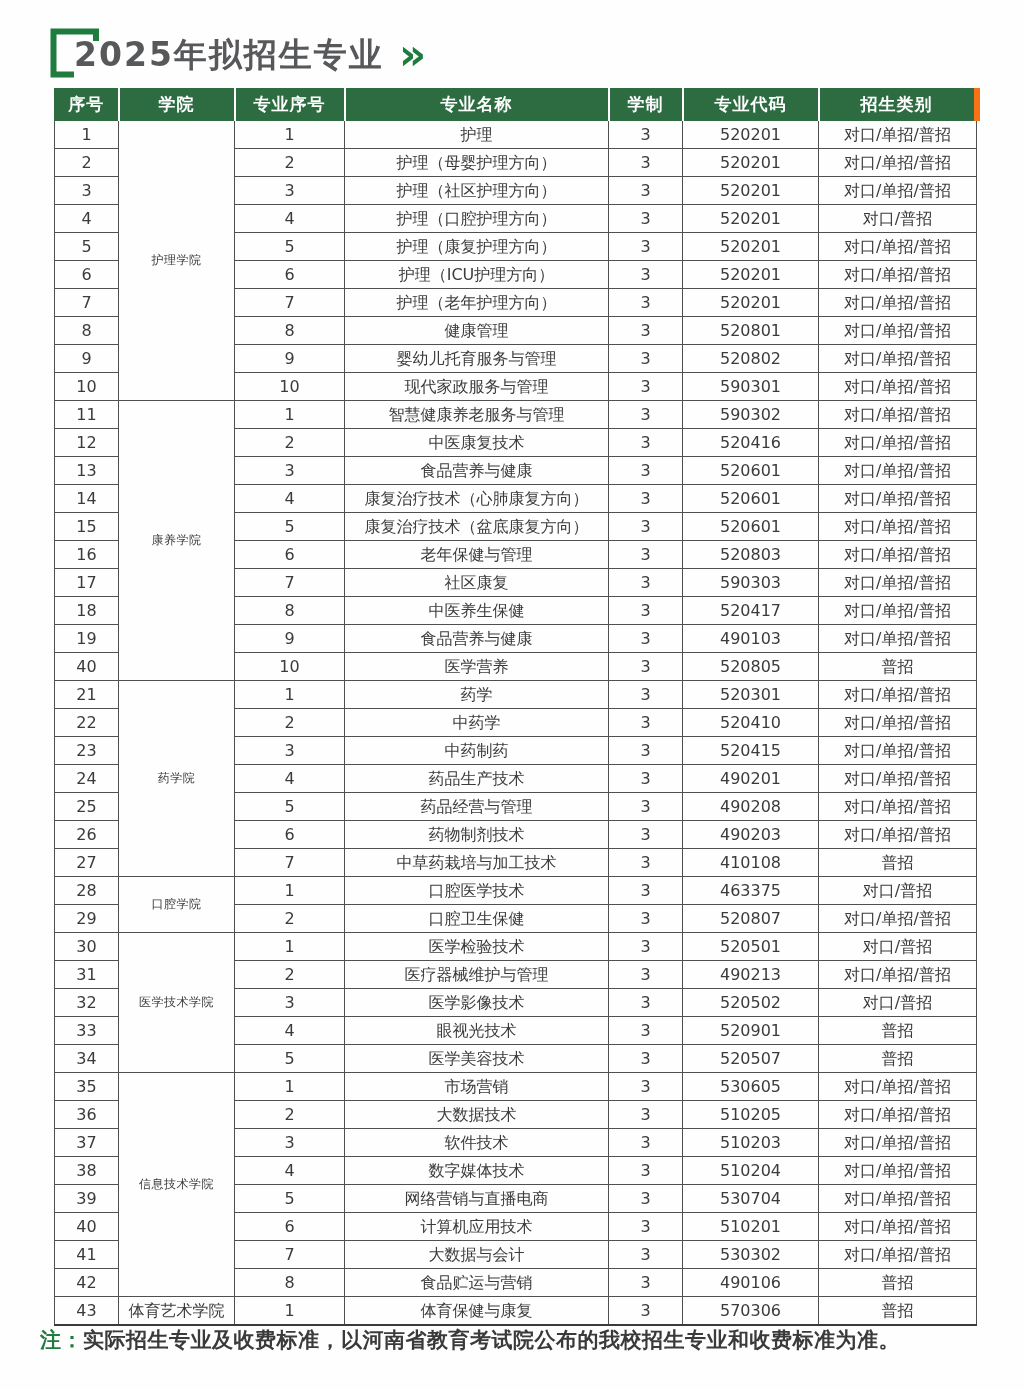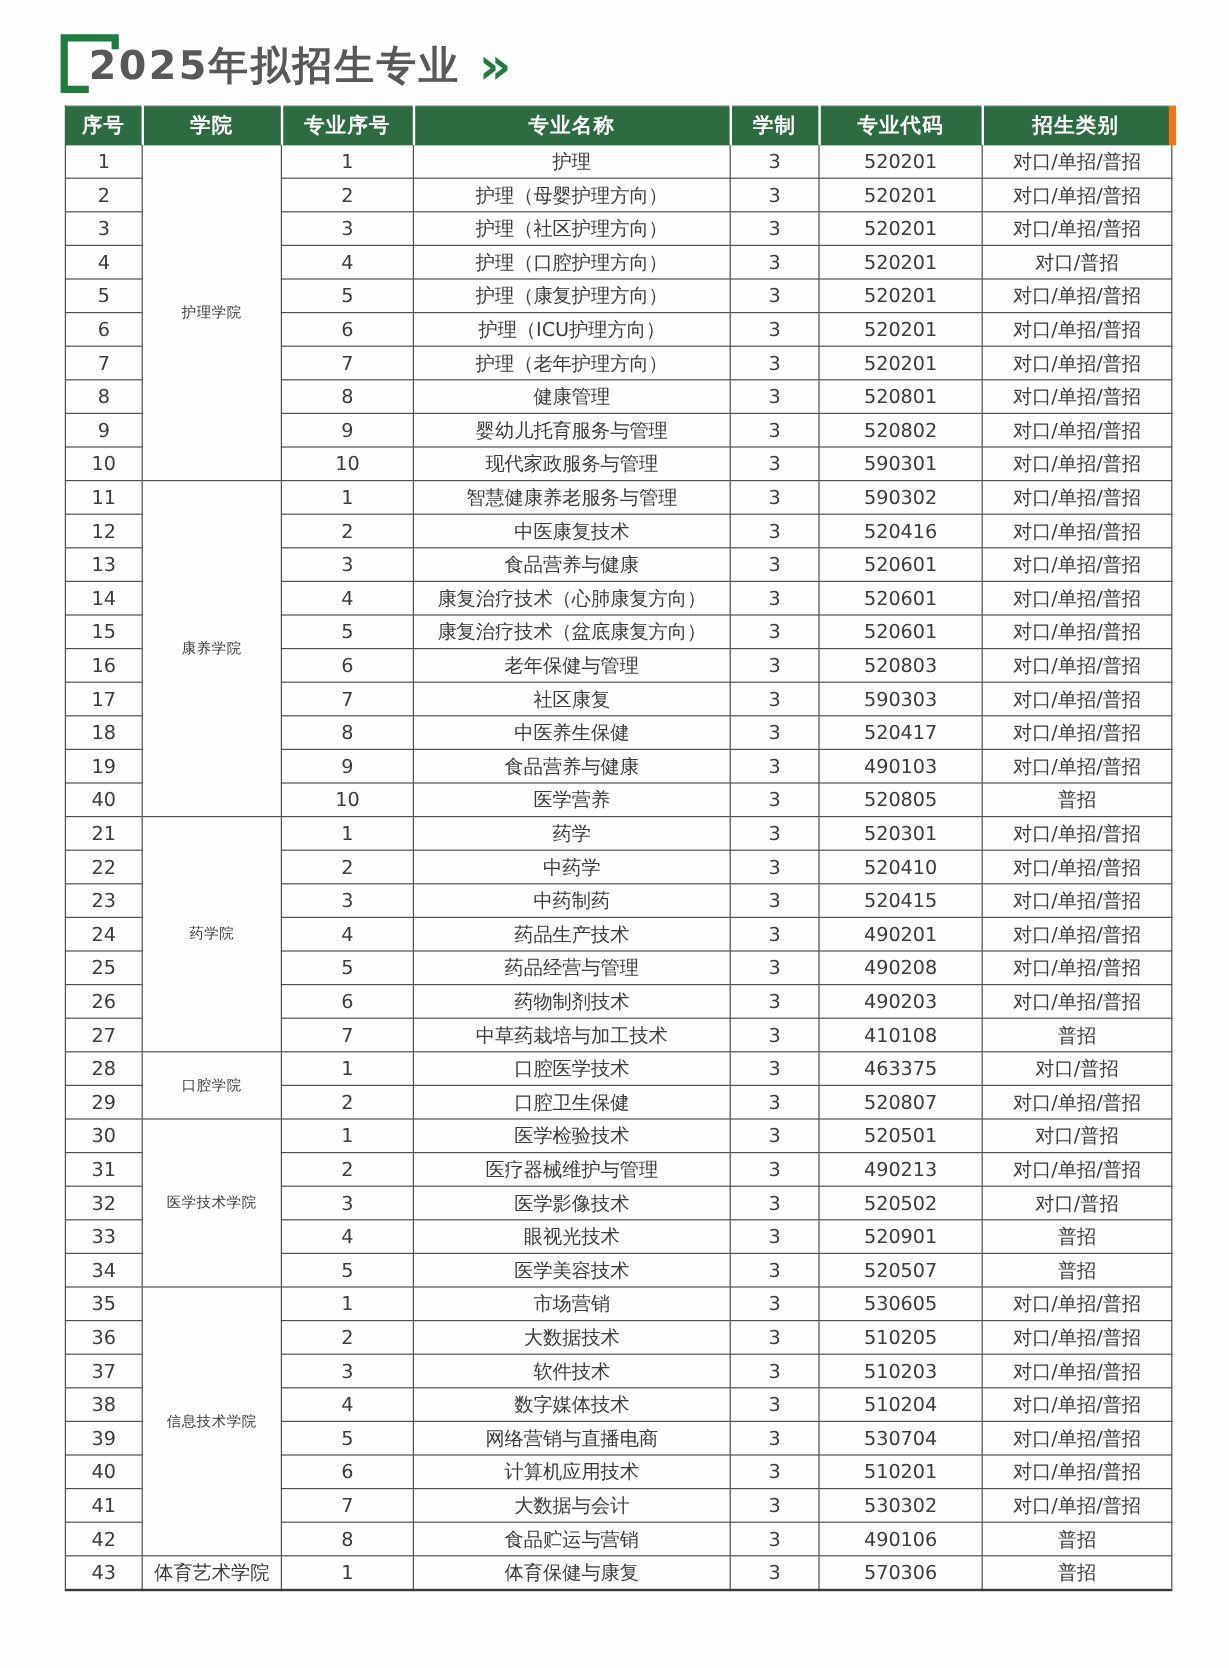--- a/index.html
+++ b/index.html
@@ -431,14 +431,17 @@
           <td>体育艺术学院</td>
           <td>1</td>
           <td>体育保健与康复</td>
           <td>3</td>
           <td>570306</td>
           <td>普招</td>
         </tr>
       </tbody>
   </table>
 
+  <p class="note">
+    <span class="note-prefix">注：</span><span>实际招生专业及收费标准，以河南省教育考试院公布的我校招生专业和收费标准为准。</span>
+  </p>
 
 </div>
 
 </body></html>

